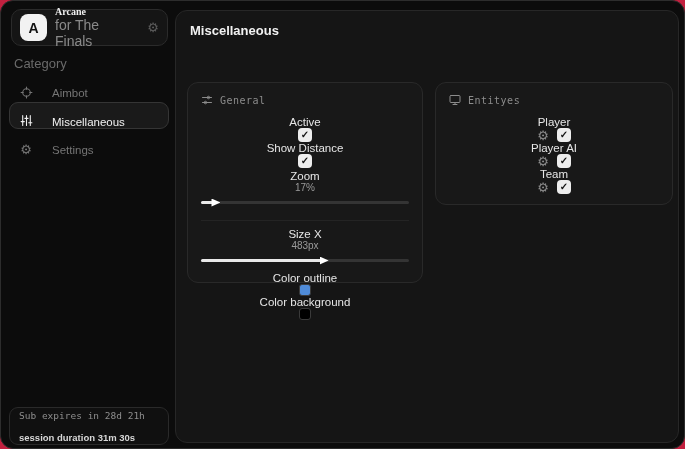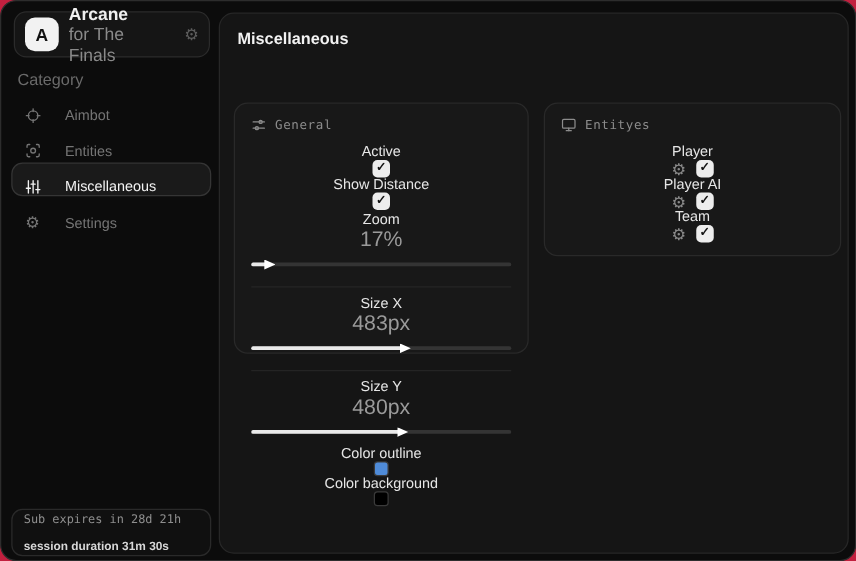--- a/index.html
+++ b/index.html
@@ -23,21 +23,21 @@
     position:absolute; left:10px; top:8px; width:157px; height:37px;
     background:#151515; border:1px solid #2b2b2b; border-radius:10px;
     display:flex; align-items:center; padding:0 8px; gap:8px;
   }
   .avatar {
     width:27px; height:27px; border-radius:8px; background:#f2f2f2;
     color:#111; font-weight:bold; font-size:14px;
     display:flex; align-items:center; justify-content:center; flex:0 0 auto;
   }
   .profile-text { flex:1; line-height:1.15; }
-  .profile-name { color:#f0f0f0; font-size:14px; font-weight:bold; }
+  .profile-name { color:#f0f0f0; font-size:10px; font-weight:bold;font-family:Liberation Serif, serif; }
   .profile-sub { color:#8a8a8a; font-size:14px; }
   .profile-gear { color:#5c5c5c; font-size:13px; line-height:1; cursor:pointer; }
   .category-label { position:absolute; left:13px; top:55px; color:#6a6a6a; font-size:13px; }
   .nav { position:absolute; left:8px; top:72px; width:160px; }
   .nav-item {
     height:27px; margin-bottom:1.5px; display:flex; align-items:flex-end; gap:19px;
     padding:0 9px; border-radius:9px; border:1px solid transparent;
     color:#757575; font-size:11.5px; cursor:pointer;
   }
   .nav-item .nav-icon { width:14px; height:14px; display:flex; align-items:center; justify-content:center; font-size:13px; line-height:1; }
@@ -67,21 +67,21 @@
     position:absolute; background:#181818; border:1px solid #292929; border-radius:11px;
     padding:11px 13px;
   }
   .panel-general { left:11px; top:71px; width:236px; height:201px; }
   .panel-entities { left:259px; top:71px; width:238px; height:123px; }
   .panel-header { display:flex; align-items:center; gap:7px; color:#8c8c8c; margin-bottom:10px; }
   .panel-header svg { stroke:#8c8c8c; }
   .panel-title { font-family:"DejaVu Sans Mono", monospace; font-size:10px; letter-spacing:0.5px; }
   .row { display:flex; align-items:center; justify-content:space-between; min-height:22px;flex-direction:column; }
   .row-label { color:#e6e6e6; font-size:11.5px; }
-  .row-value { color:#9a9a9a; font-size:17px; }
+  .row-value { color:#9a9a9a; font-size:10px; }
   .row-right { display:flex; align-items:center; gap:8px; }
   .checkbox {
     width:14px; height:14px; background:#ededed; border-radius:4px;
     display:flex; align-items:center; justify-content:center; cursor:pointer;
   }
   .checkbox::after { content:"✓"; color:#111; font-size:10px; font-weight:bold; line-height:1; }
   .entity-gear { color:#8a8a8a; font-size:13px; line-height:1; cursor:pointer; }
   .swatch { width:12px; height:12px; border-radius:3px; border:1px solid #3a3a3a; cursor:pointer; }
   .slider-group { padding-top:2px; padding-bottom:7px; }
   .slider-group.sep { border-top:1px solid #242424; margin-top:6px; padding-top:7px; }
@@ -118,32 +118,20 @@
           <svg width="13" height="13" viewBox="0 0 24 24" fill="none" stroke-width="2" stroke-linecap="round">
             <circle cx="12" cy="12" r="7"></circle>
               <line x1="12" y1="2" x2="12" y2="6"></line>
               <line x1="12" y1="18" x2="12" y2="22"></line>
               <line x1="2" y1="12" x2="6" y2="12"></line>
               <line x1="18" y1="12" x2="22" y2="12"></line>
           </svg>
         </span>
         <span>Aimbot</span>
       </div>
-      <div class="nav-item">
-        <span class="nav-icon">
-          <svg width="13" height="13" viewBox="0 0 24 24" fill="none" stroke-width="2" stroke-linecap="round">
-            <path d="M3 7V5a2 2 0 0 1 2-2h2"></path>
-              <path d="M17 3h2a2 2 0 0 1 2 2v2"></path>
-              <path d="M21 17v2a2 2 0 0 1-2 2h-2"></path>
-              <path d="M7 21H5a2 2 0 0 1-2-2v-2"></path>
-              <circle cx="12" cy="12" r="3.5"></circle>
-          </svg>
-        </span>
-        <span>Entities</span>
-      </div>
       <div class="nav-item active">
         <span class="nav-icon">
           <svg width="13" height="13" viewBox="0 0 24 24" fill="none" stroke-width="2" stroke-linecap="round">
             <line x1="5" y1="3" x2="5" y2="21"></line>
               <line x1="12" y1="3" x2="12" y2="21"></line>
               <line x1="19" y1="3" x2="19" y2="21"></line>
               <line x1="2" y1="14" x2="8" y2="14"></line>
               <line x1="9" y1="8" x2="15" y2="8"></line>
               <line x1="16" y1="16" x2="22" y2="16"></line>
           </svg>
@@ -207,31 +195,20 @@
           <span class="row-label">Size X</span>
           <span class="row-value">483px</span>
         </div>
         <div class="slider">
           <div class="slider-track"></div>
           <div class="slider-fill" style="width: 58%;"></div>
           <div class="slider-thumb" style="left: calc(58% - 2px);"></div>
         </div>
       </div>
 
-      <div class="slider-group sep">
-        <div class="row">
-          <span class="row-label">Size Y</span>
-          <span class="row-value">480px</span>
-        </div>
-        <div class="slider">
-          <div class="slider-track"></div>
-          <div class="slider-fill" style="width: 57%;"></div>
-          <div class="slider-thumb" style="left: calc(57% - 2px);"></div>
-        </div>
-      </div>
 
       <div class="row">
         <span class="row-label">Color outline</span>
         <span class="swatch" style="background: rgb(79, 139, 216);"></span>
       </div>
 
       <div class="row">
         <span class="row-label">Color background</span>
         <span class="swatch" style="background: rgb(0, 0, 0);"></span>
       </div>

